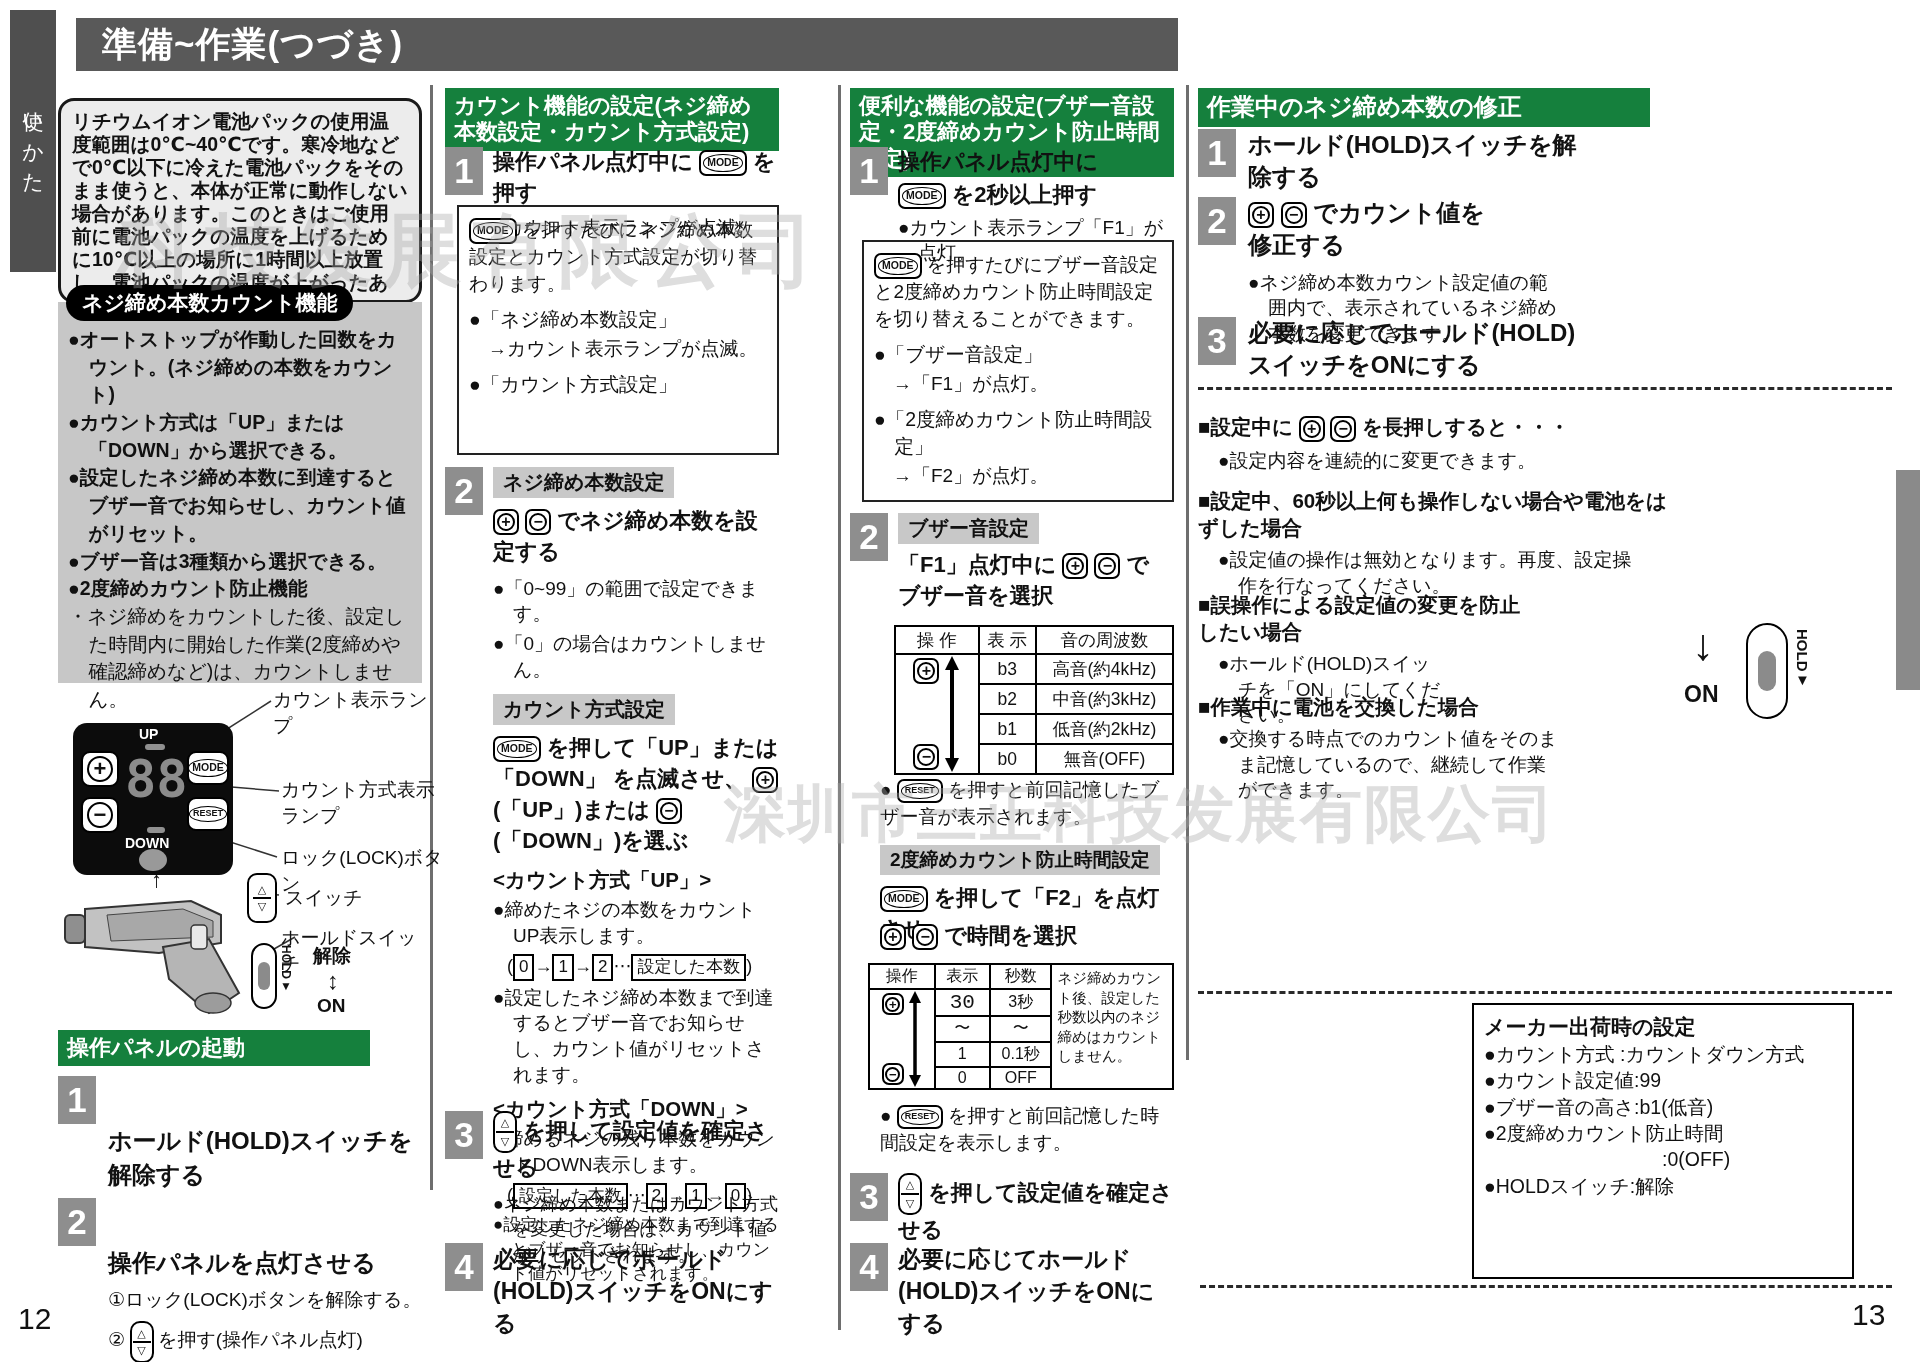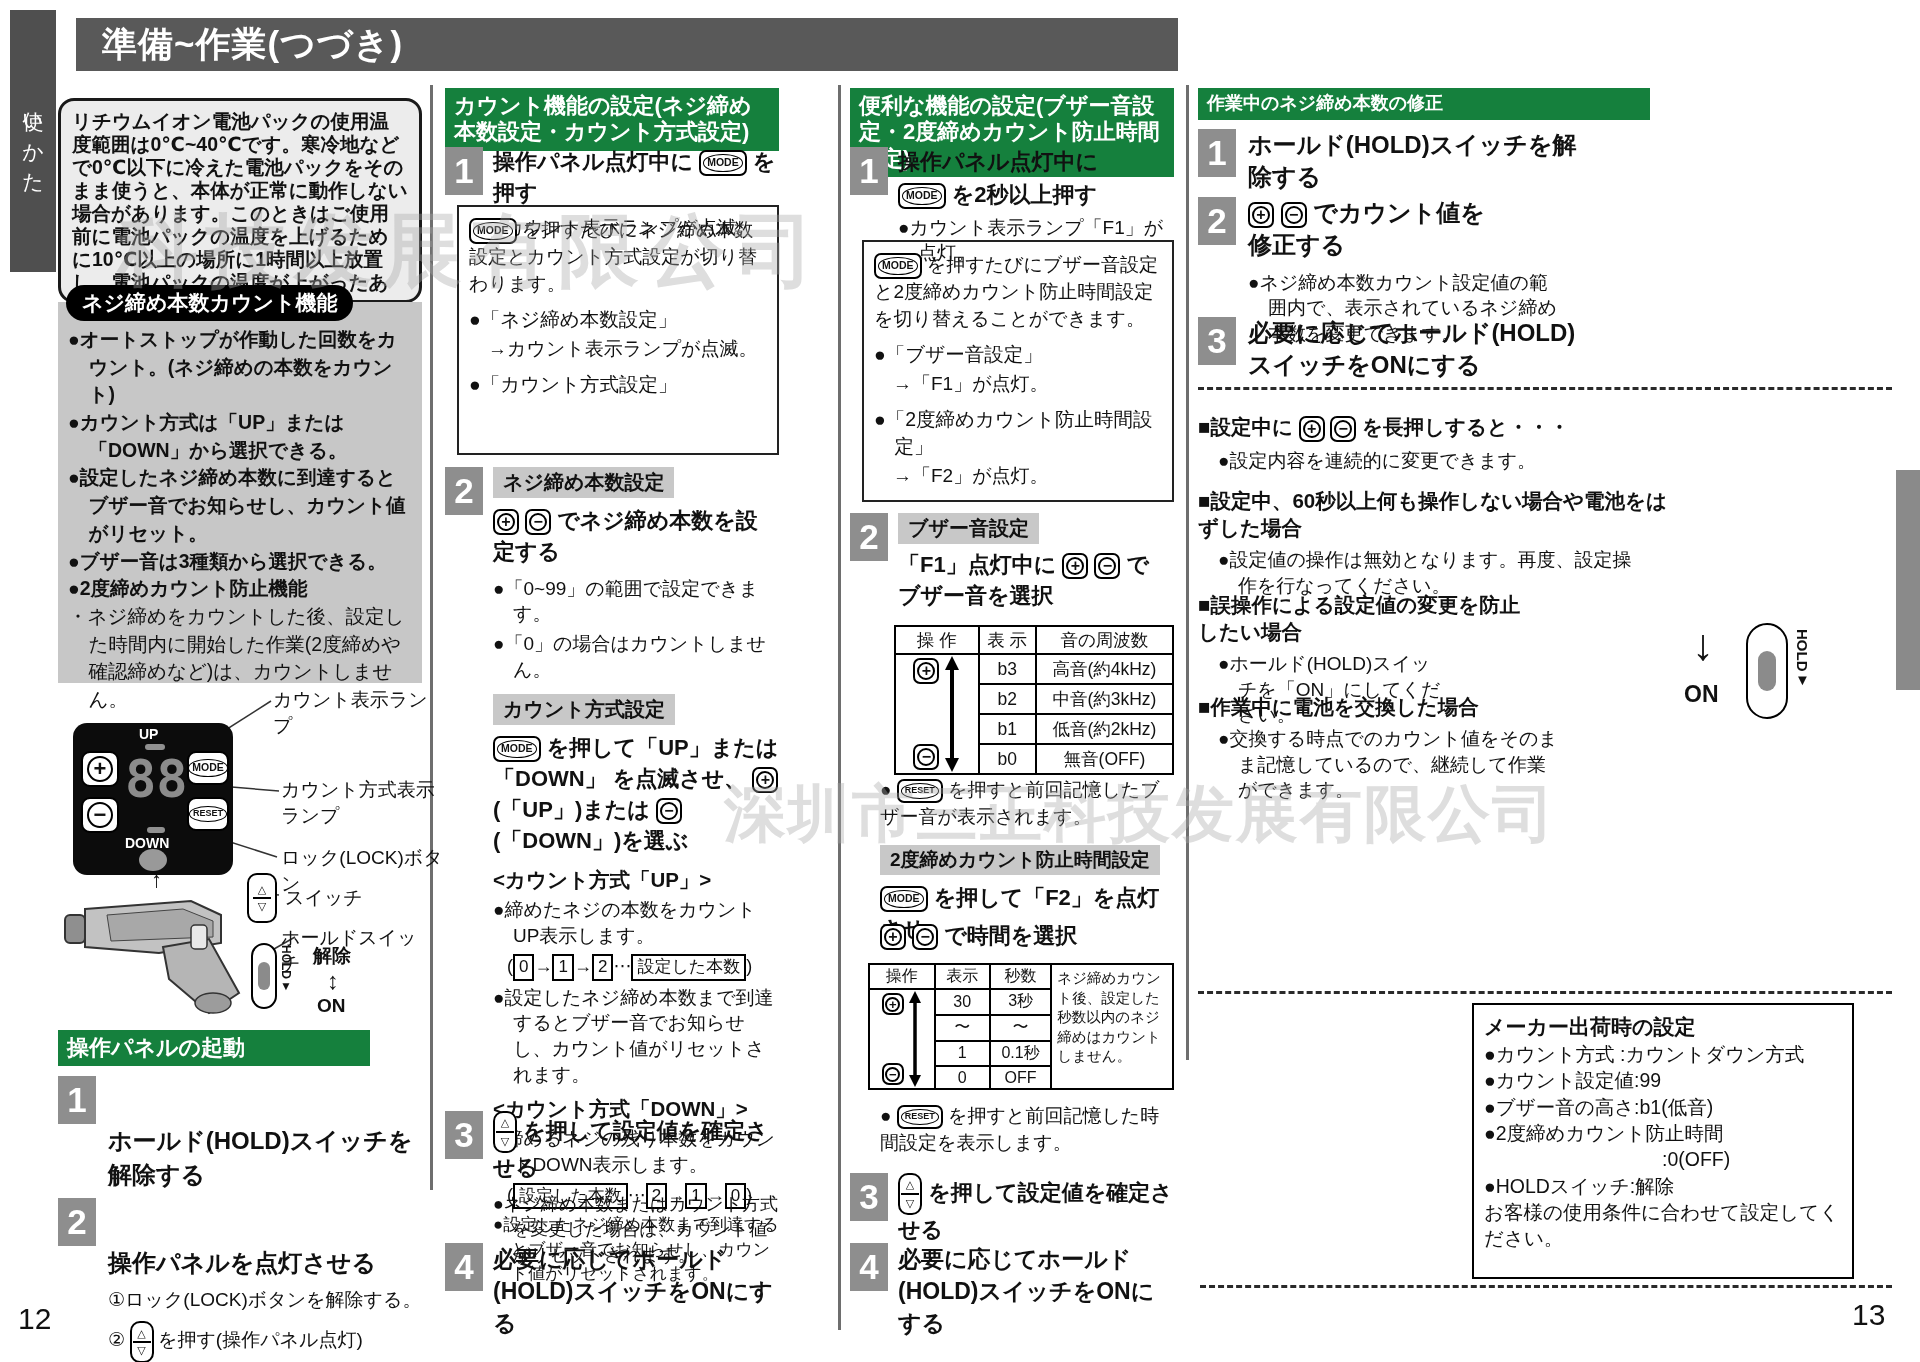--- a/index.html
+++ b/index.html
@@ -400,21 +400,21 @@
                     <span class="ring" style="width:15px;height:15px;font-size:13px;">−</span>
                   </span>
             </div>
             <svg width="14" height="96">
               <line x1="7" y1="10" x2="7" y2="86" stroke="#000" stroke-width="3.5"></line>
               <path d="M7,0 L1,12 L13,12 Z" fill="#000"></path>
               <path d="M7,96 L1,84 L13,84 Z" fill="#000"></path>
             </svg>
           </div>
         </td>
-        <td style="font-size:16px;">30</td>
+        <td style="font-size:21px;font-family:Liberation Mono, monospace;">30</td>
         <td style="font-size:16px;">3秒</td>
       </tr>
       <tr>
         <td style="font-size:16px;">〜</td>
         <td style="font-size:16px;">〜</td>
       </tr>
       <tr>
         <td style="font-size:16px;">1</td>
         <td style="font-size:16px;">0.1秒</td>
       </tr>
@@ -445,21 +445,21 @@
       </div>
     </div>
 
     <div class="abs" style="left:0;top:1158px;width:324px;">
       <div class="numsq" style="position:absolute;left:0;">4</div>
       <div class="cmd" style="margin-left:48px;font-size:23px;">必要に応じてホールド(HOLD)スイッチをONにする</div>
     </div>
   </div>
 
   <div class="abs" style="left:1198px;top:85px;width:712px;">
-    <div class="barblack" style="position:absolute;left:0;top:3px;width:452px;font-size:18px;">作業中のネジ締め本数の修正</div>
+    <div class="barblack" style="position:absolute;left:0;top:3px;width:452px;font-size:24px;">作業中のネジ締め本数の修正</div>
 
     <div style="position:absolute;left:0;top:44px;width:480px;">
       <div class="numsq" style="position:absolute;left:0;">1</div>
       <div class="cmd4" style="margin-left:50px;width:340px;">ホールド(HOLD)スイッチを解除する</div>
     </div>
 
     <div style="position:absolute;left:0;top:112px;width:480px;">
       <div class="numsq" style="position:absolute;left:0;">2</div>
       <div style="margin-left:50px;">
         <div class="cmd4">
@@ -525,21 +525,20 @@
   </div>
 
   <div class="abs" style="left:1472px;top:1003px;width:382px;height:276px;border:2px solid #000;background:#fff;padding:8px 10px;">
     <div style="font-weight:bold;font-size:21px;">メーカー出荷時の設定</div>
     <div class="bl light" style="font-size:19.5px;line-height:1.35;">●カウント方式 :カウントダウン方式</div>
     <div class="bl light" style="font-size:19.5px;line-height:1.35;">●カウント設定値:99</div>
     <div class="bl light" style="font-size:19.5px;line-height:1.35;">●ブザー音の高さ:b1(低音)</div>
     <div class="bl light" style="font-size:19.5px;line-height:1.35;">●2度締めカウント防止時間</div>
     <div style="font-size:19.5px;line-height:1.35;padding-left:178px;">:0(OFF)</div>
     <div class="bl light" style="font-size:19.5px;line-height:1.35;">●HOLDスイッチ:解除</div>
-    <div style="font-size:19.5px;line-height:1.35;">お客様の使用条件に合わせて設定してください。</div>
   </div>
   <div class="abs dash" style="left:1200px;top:1285px;width:692px;"></div>
 
   <div class="abs" style="left:1852px;top:1298px;font-size:30px;">13</div>
 
   <div class="abs wm" style="left:118px;top:198px;font-size:80px;letter-spacing:8px;">科技发展有限公司</div>
   <div class="abs wm" style="left:724px;top:772px;font-size:62px;letter-spacing:2px;">深圳市三正科技发展有限公司</div>
 
 </div>
 

